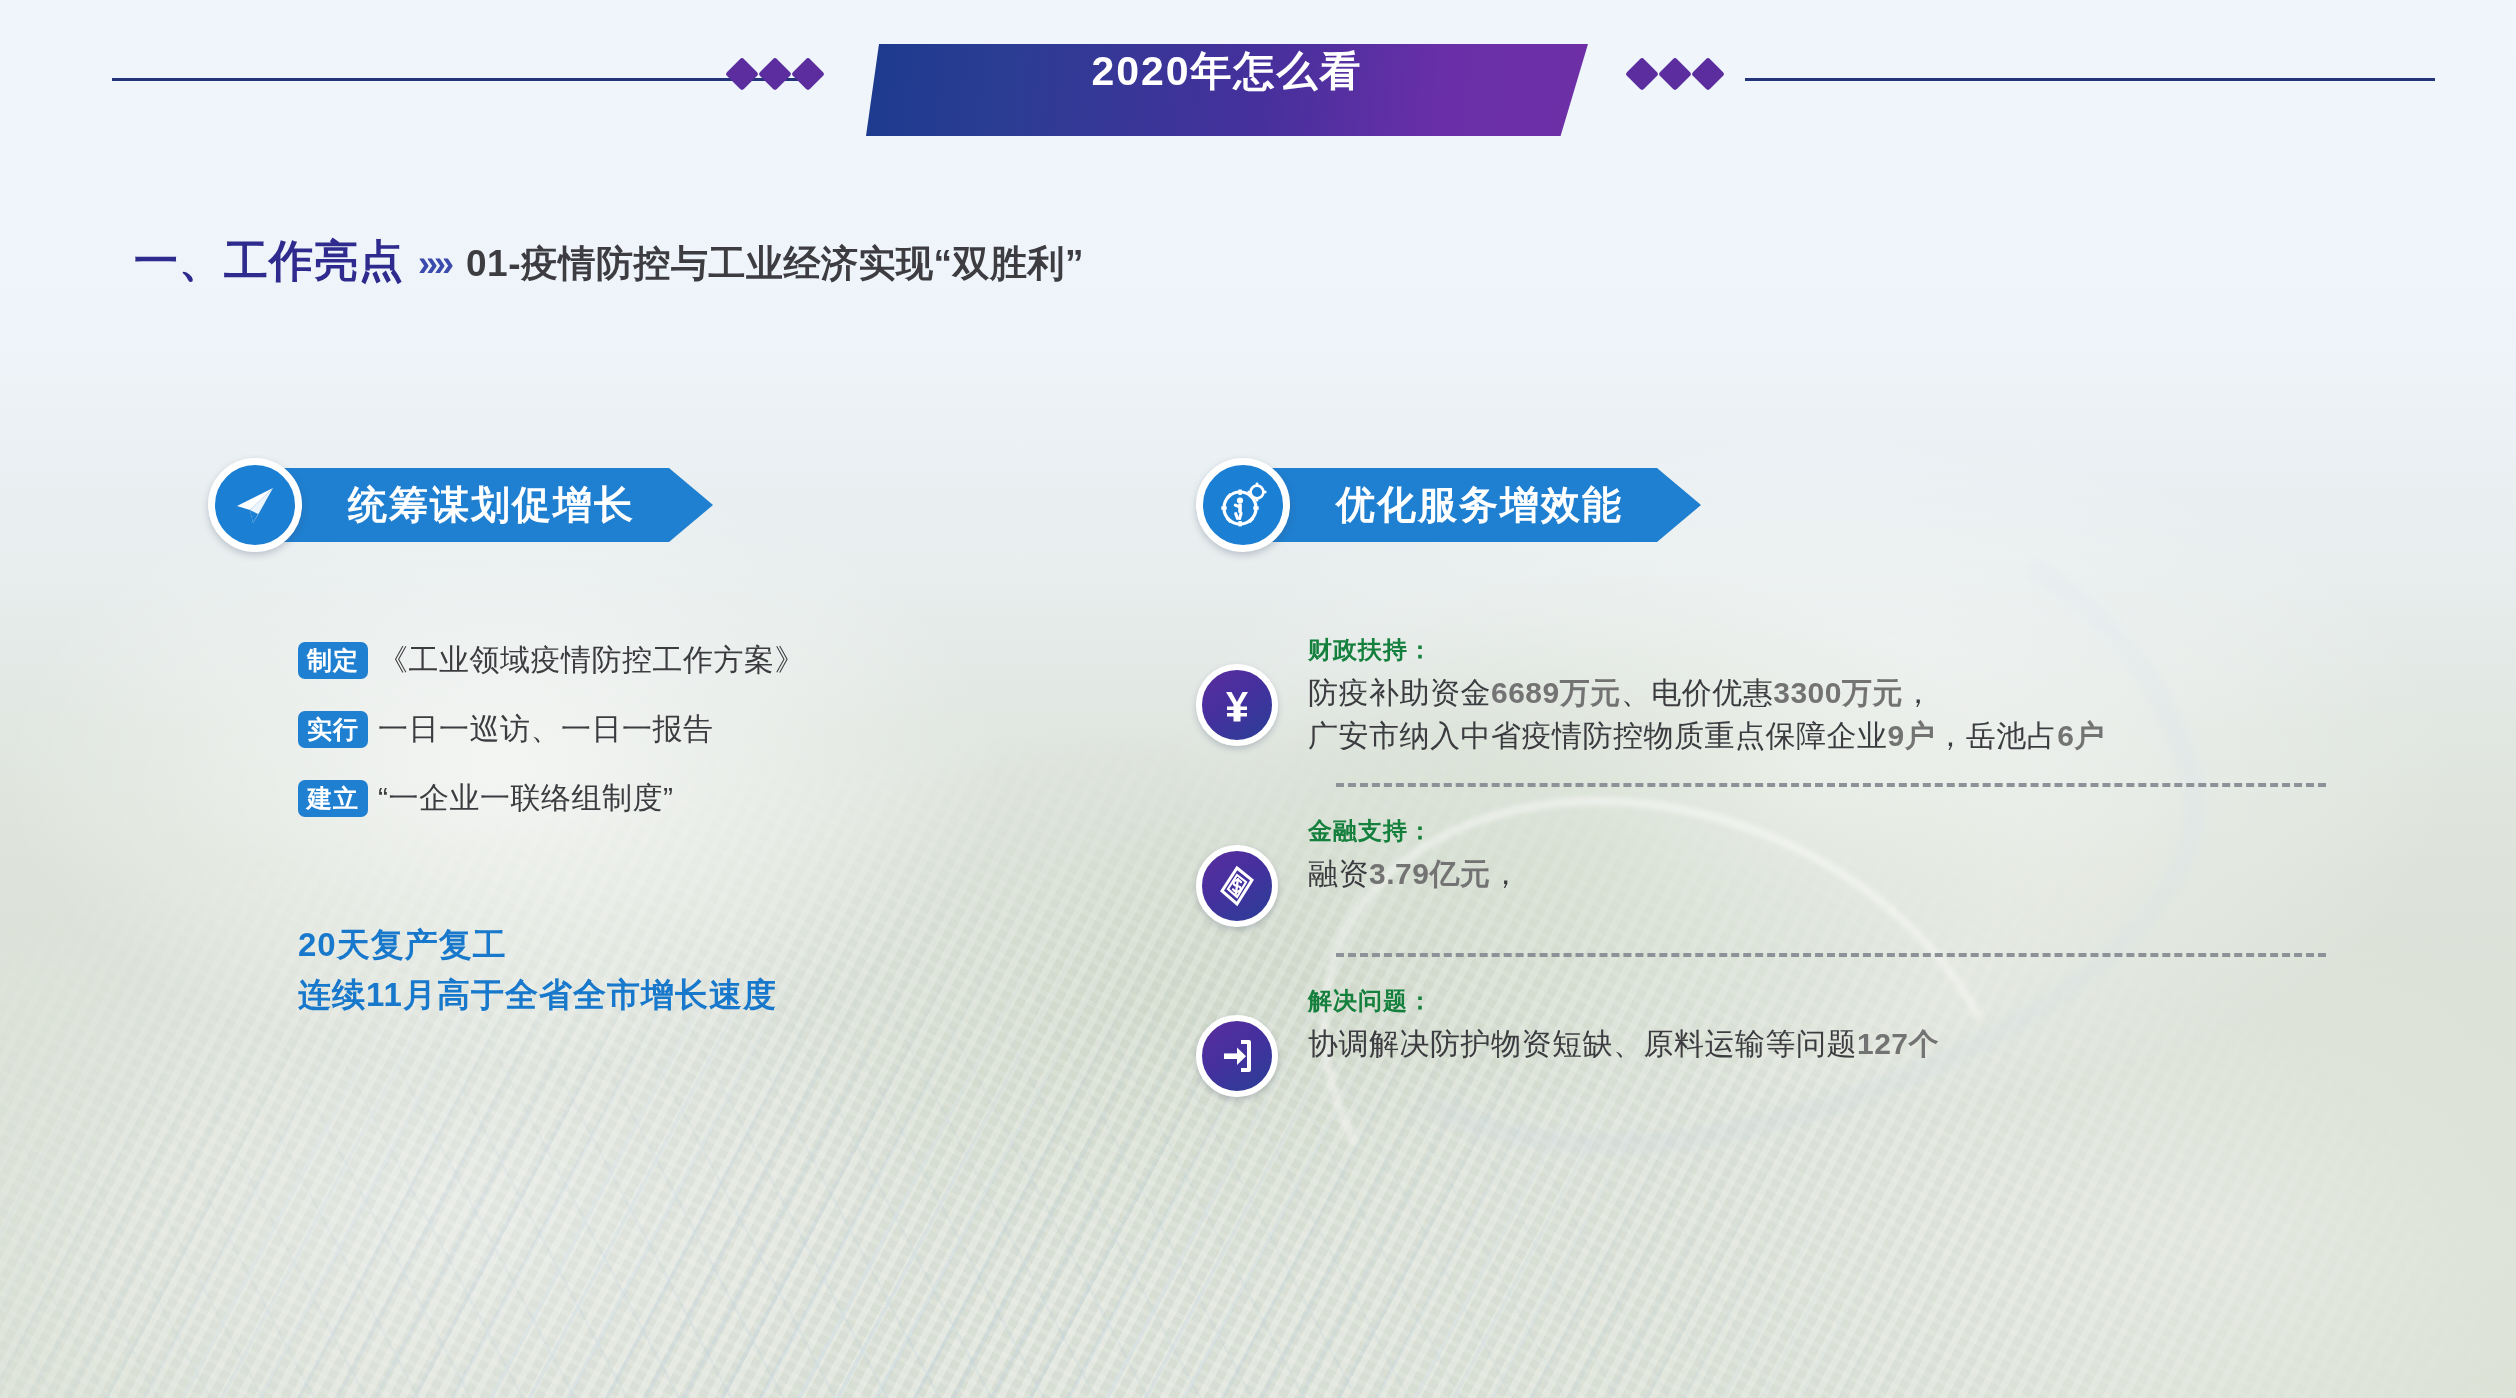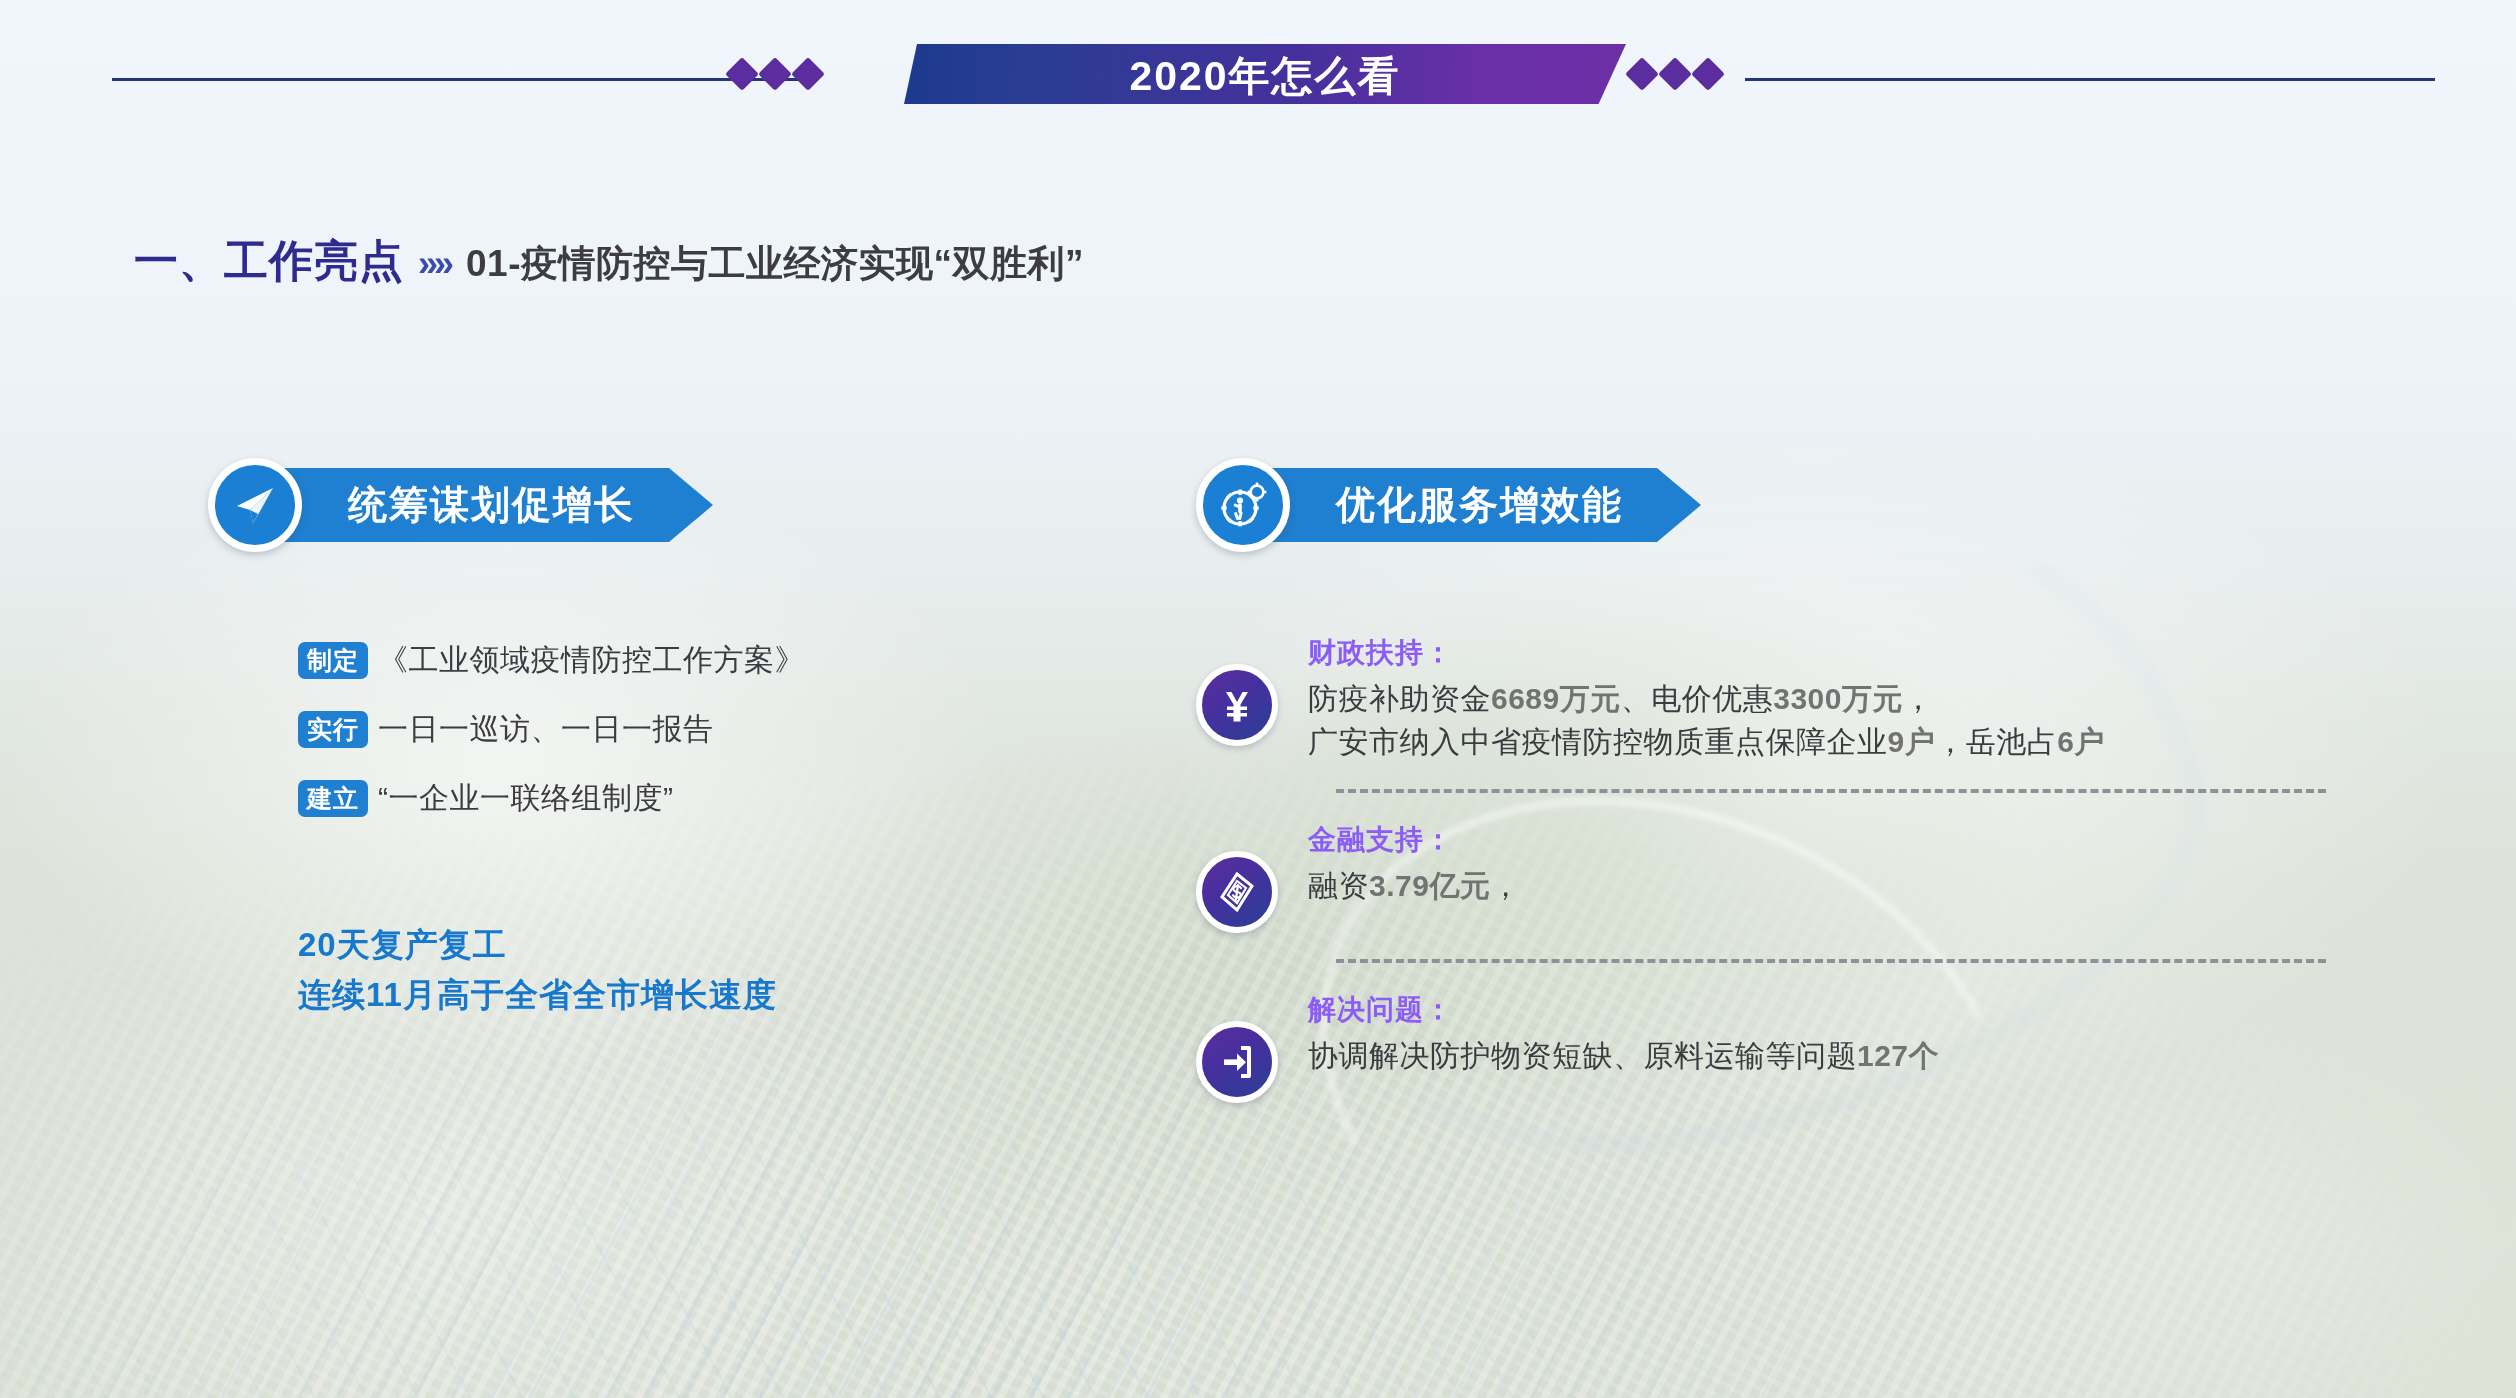--- a/index.html
+++ b/index.html
@@ -138,29 +138,29 @@
   .diamonds.right { left: 1630px; }
   .diamond {
     width: 24px; height: 24px;
     background: #5b2d9e;
     transform: rotate(45deg);
     border-radius: 3px;
   }
 
   .hdr-banner {
     position: absolute;
-    left: 904px;
+    left: 866px;
     top: 44px;
     width: 722px;
-    height: 60px;
+    height: 92px;
     background: linear-gradient(95deg, #1c3a8e 0%, #2a3d93 18%, #46309c 55%, #6a2fa8 80%, #6e2fa6 100%);
     -webkit-clip-path: polygon(1.8% 0%, 100% 0%, 96.2% 100%, 0% 100%);
             clip-path: polygon(1.8% 0%, 100% 0%, 96.2% 100%, 0% 100%);
     display: flex;
-    align-items: flex-end;
+    align-items: flex-start;
     justify-content: center;
   }
   .hdr-banner-title {
     color: #ffffff;
     font-size: 41px;
     font-weight: bold;
     letter-spacing: 2px;
     white-space: nowrap;
   }
 
@@ -303,22 +303,22 @@
     align-items: center;
     justify-content: center;
     box-shadow: 0 3px 6px rgba(60,70,110,.25);
     margin-top: 32px;
   }
   .right-body {
     margin-left: 30px;
     padding-top: 2px;
   }
   .right-head {
-    color: #8b5cf6;
-    font-size: 28px;
+    color: #15803d;
+    font-size: 24px;
     font-weight: bold;
     letter-spacing: 1px;
     margin-bottom: 6px;
     white-space: nowrap;
   }
   .right-line {
     color: #3c3c40;
     font-size: 30px;
     line-height: 1.42;
     letter-spacing: .5px;

